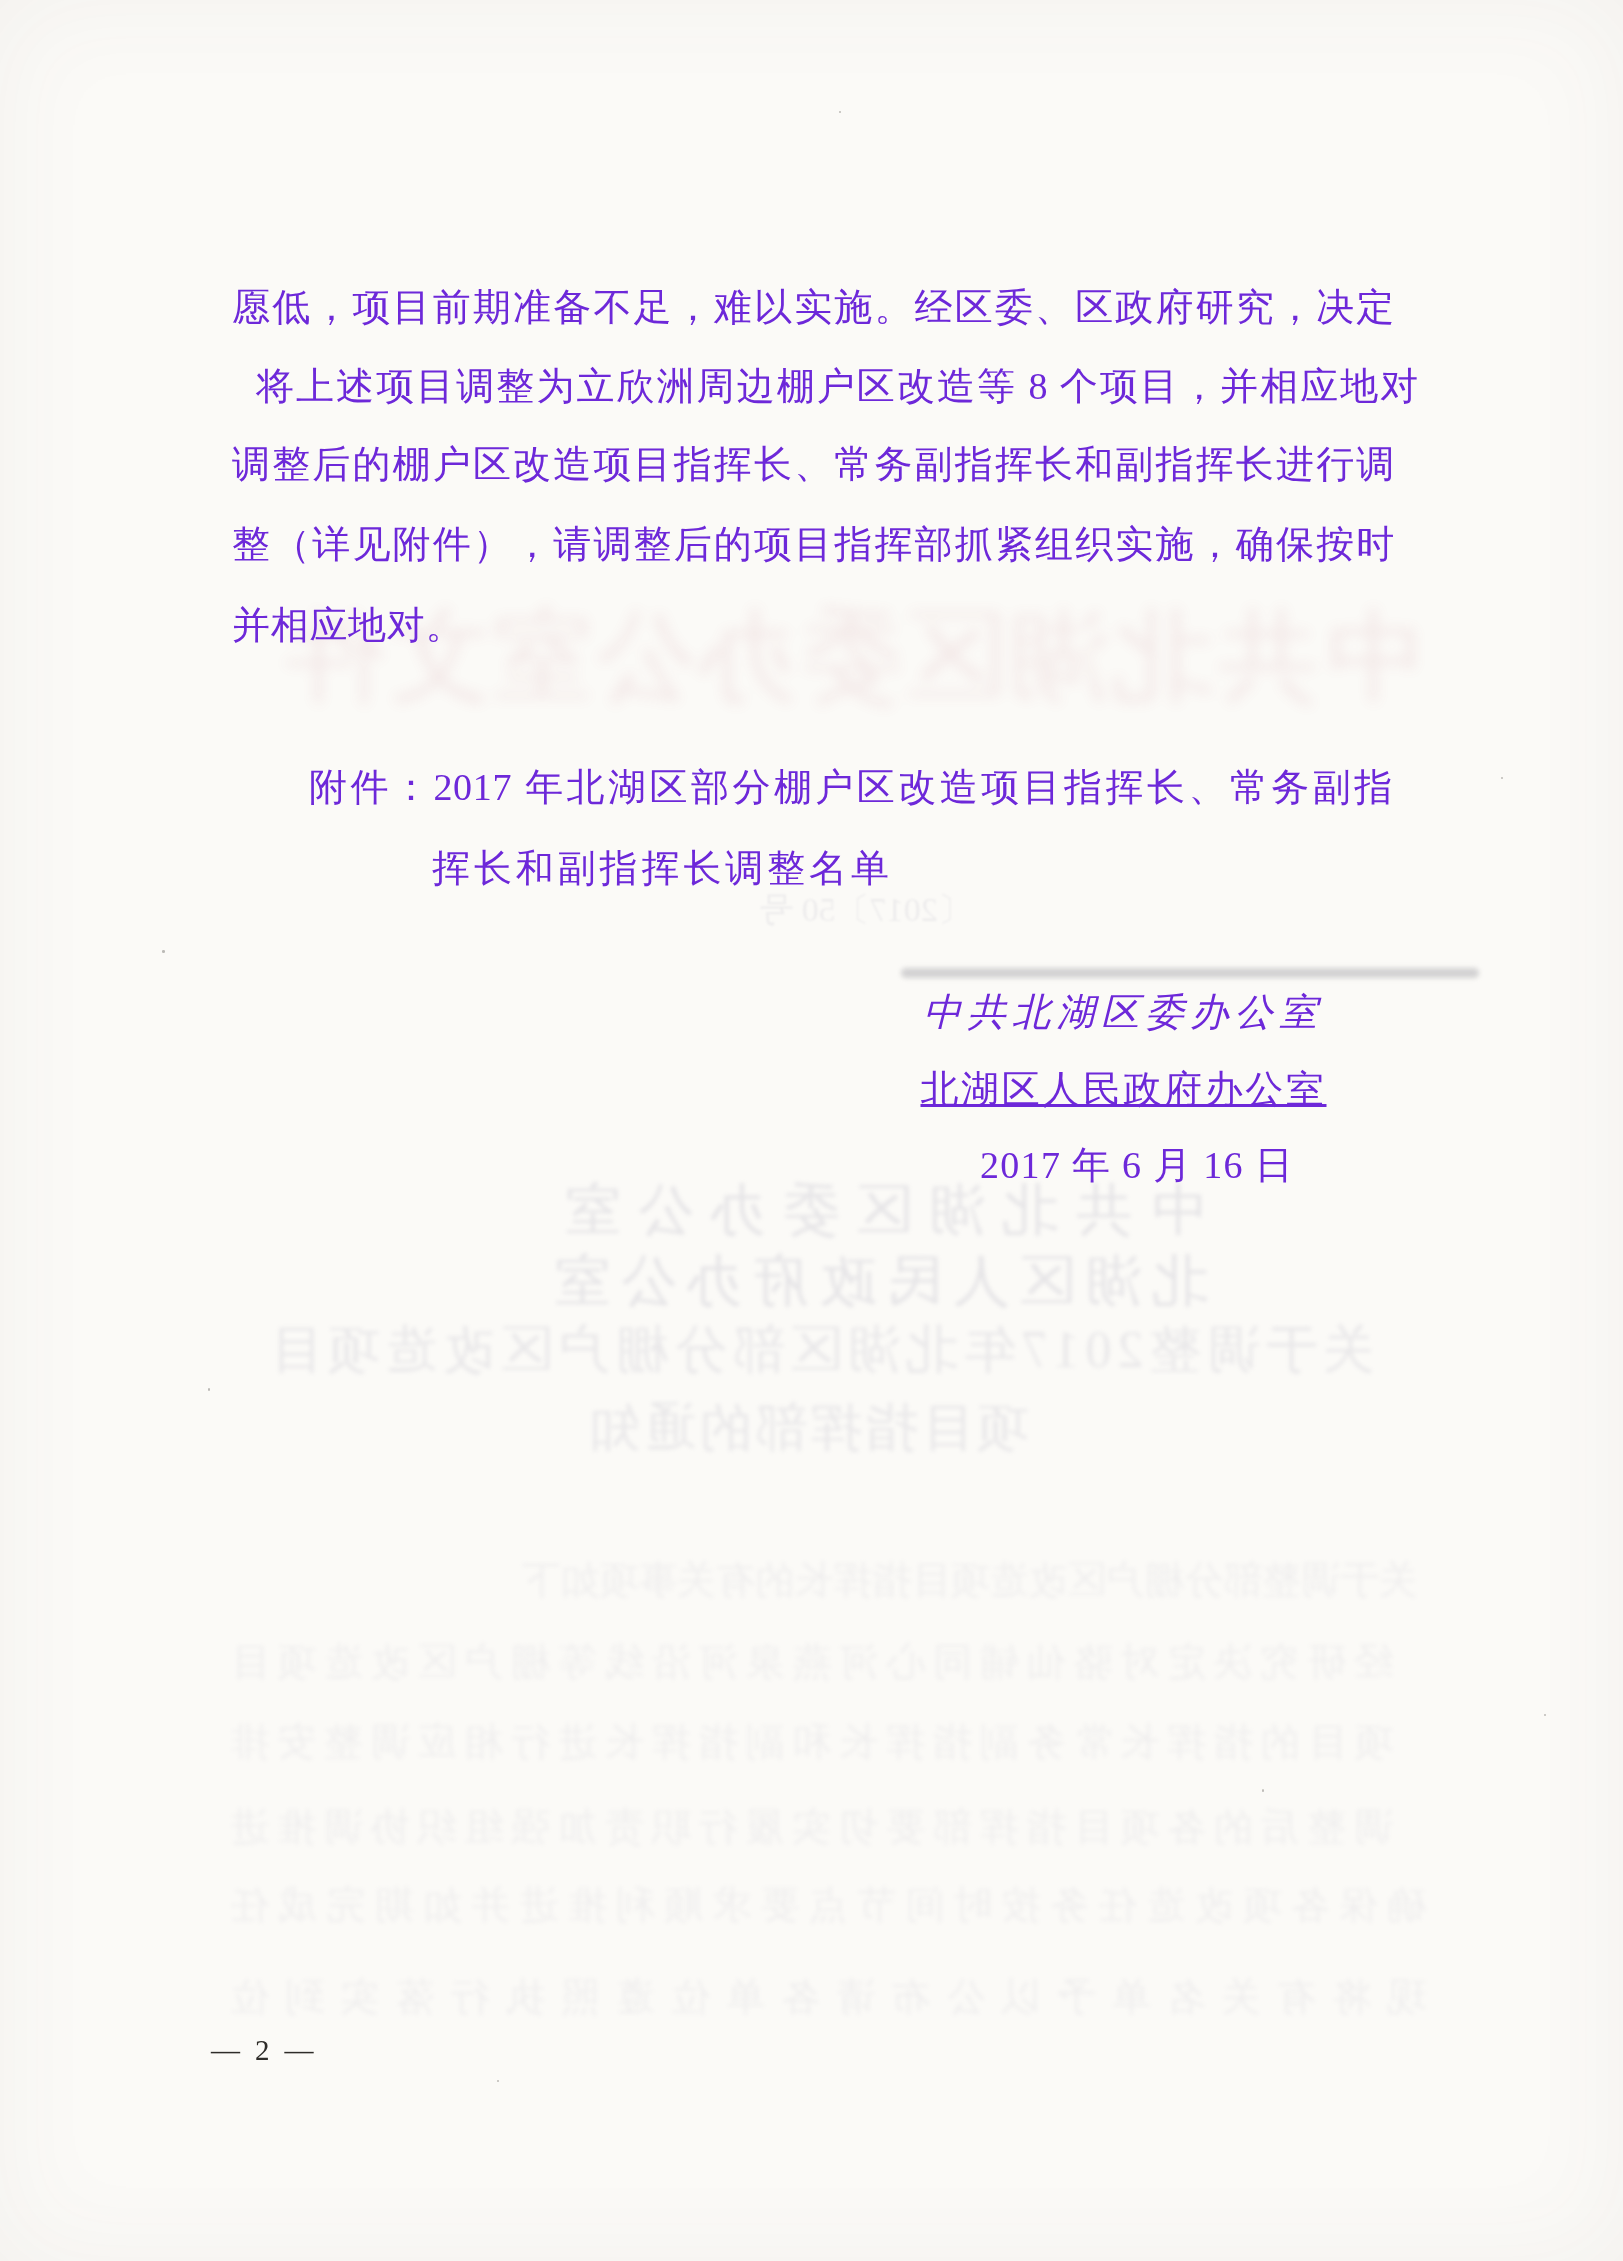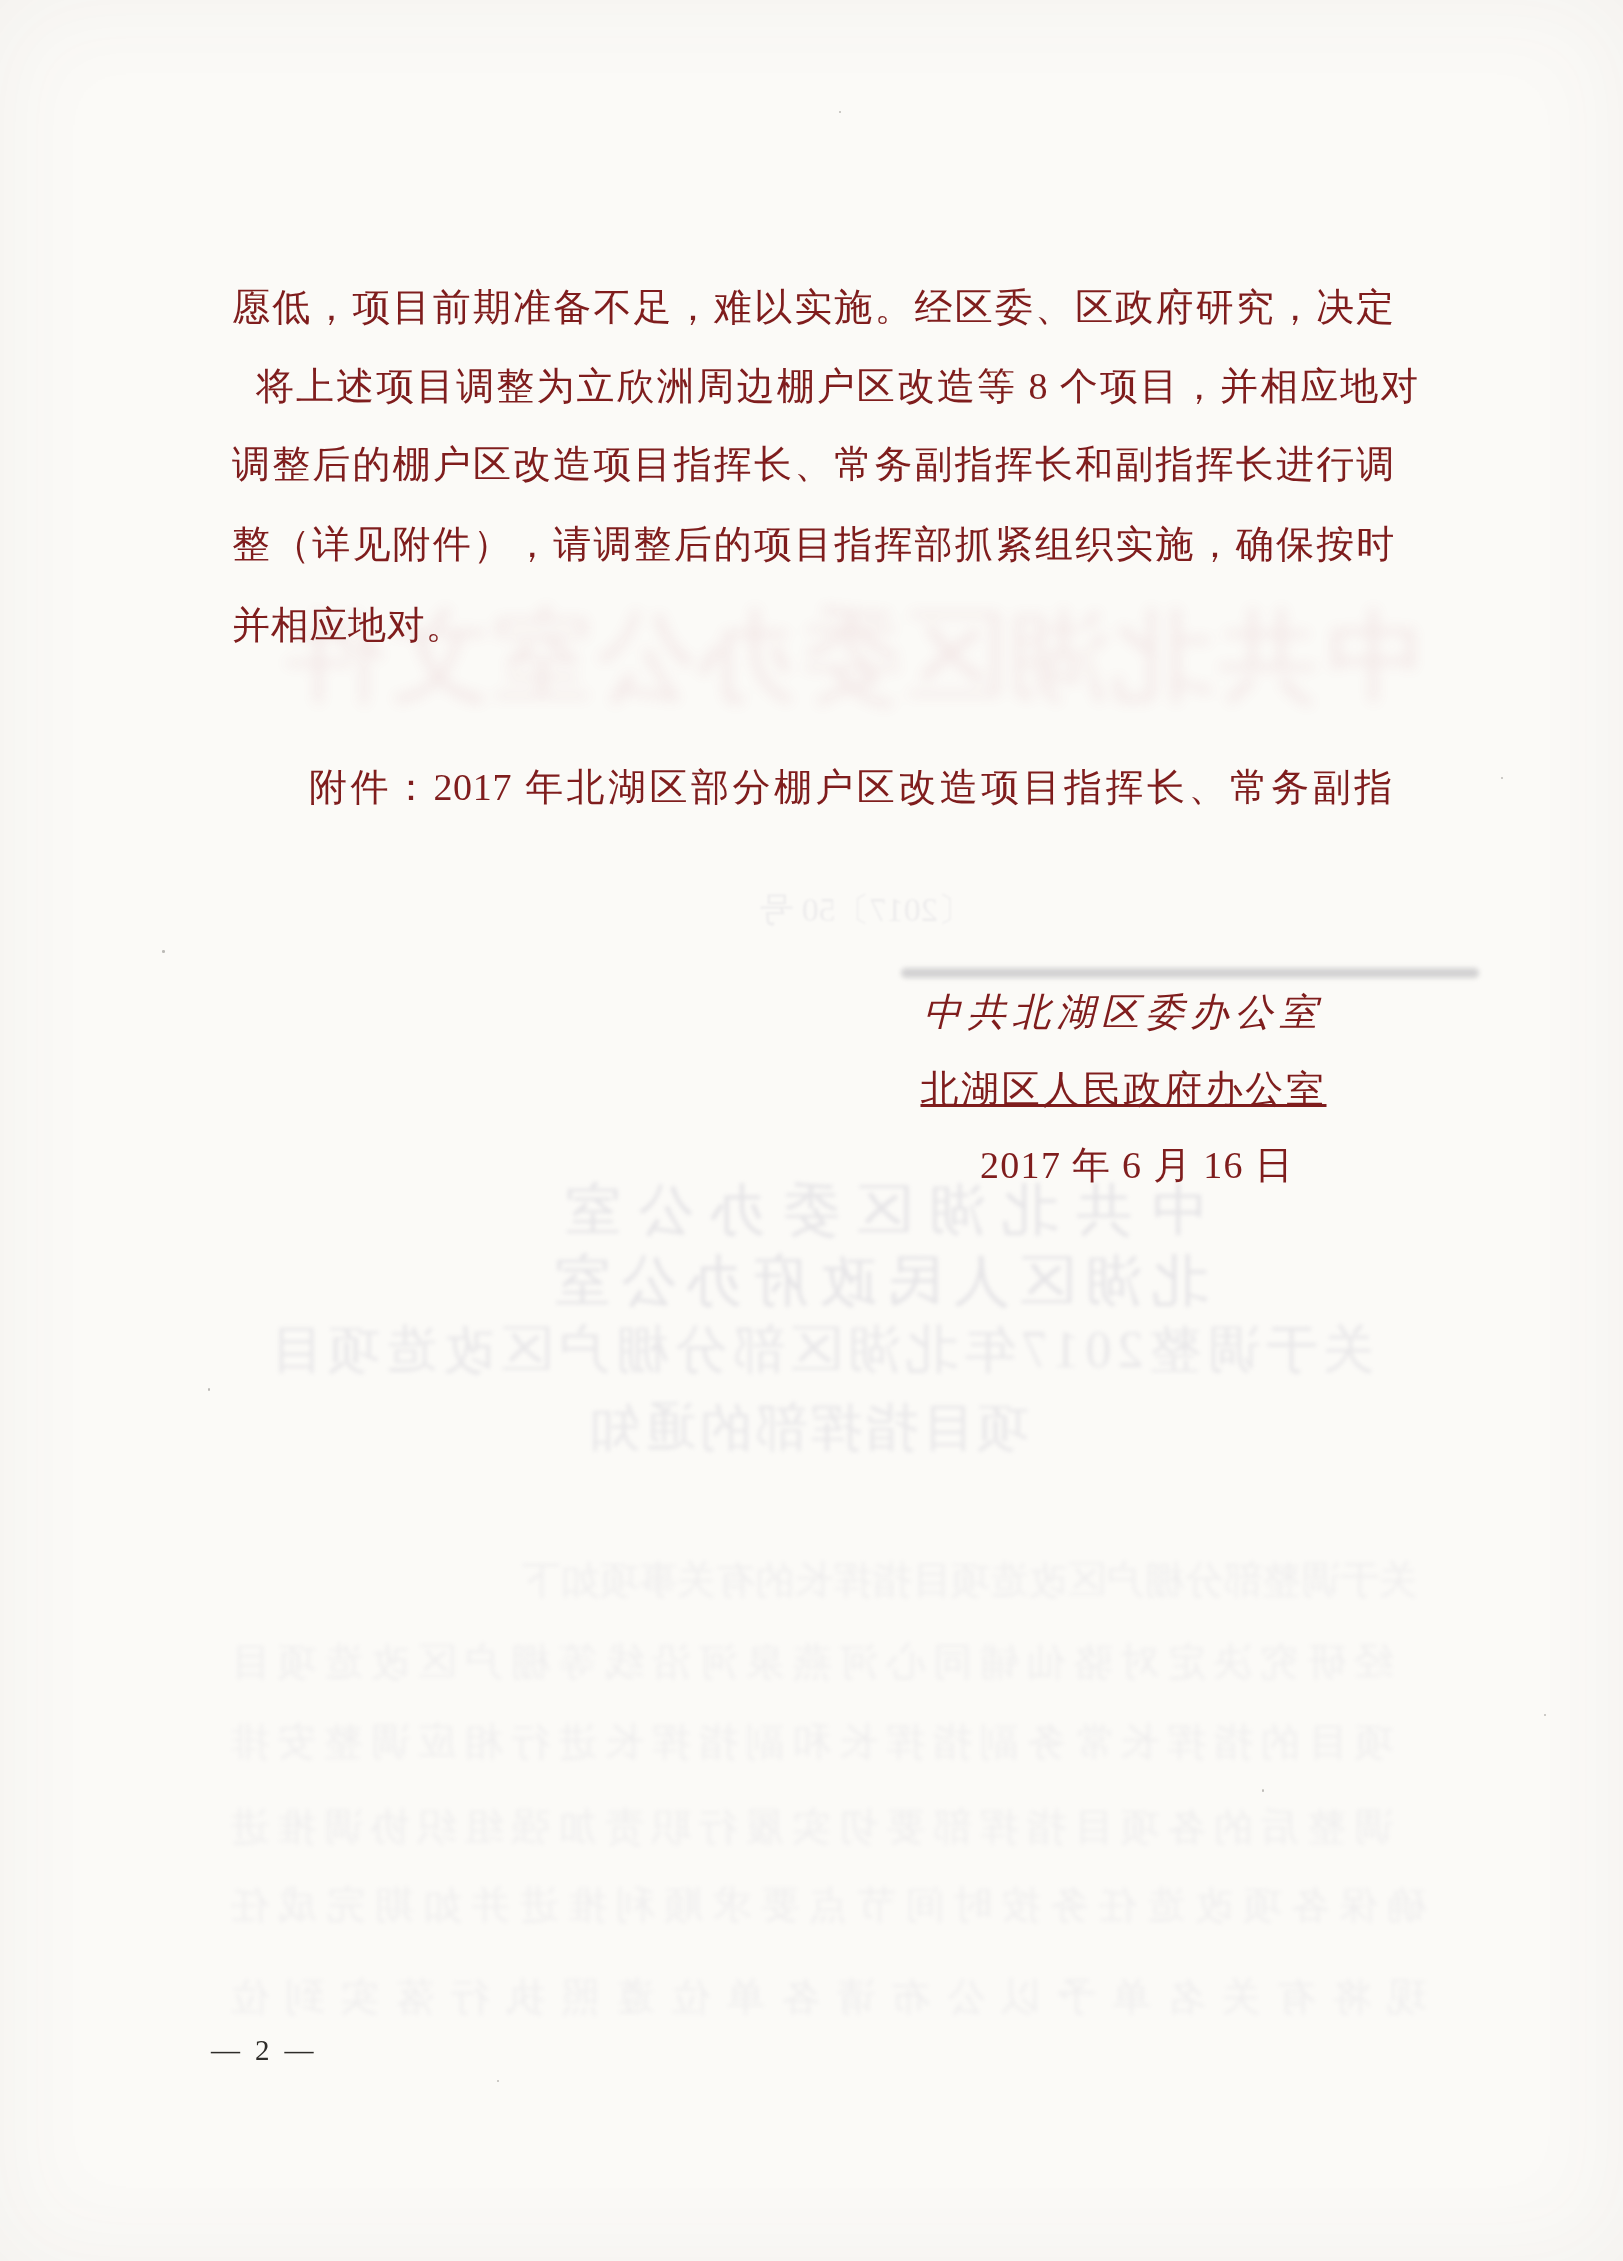--- a/index.html
+++ b/index.html
@@ -9,21 +9,21 @@
     background:#fbfaf7;
     overflow:hidden;
     font-family:"Liberation Serif","DejaVu Serif",serif;
     box-shadow:inset 0 0 105px rgba(90,85,80,0.05);
   }
   
   .line{
     position:absolute;
     font-size:38px;
     line-height:1.18;
-    color:#7f1d1d;
+    color:#6d28d9;
     white-space:nowrap;
     letter-spacing:0.7px;
   }
   .jline{
     white-space:normal;
     text-align:justify;
     text-align-last:justify;
     text-justify:inter-character;
   }
   .sig{text-align:center;white-space:nowrap;}
@@ -117,20 +117,21 @@
   <div class="line jline" style="left:232px;top:522px;width:1163px;">整（详见附件），请调整后的项目指挥部抓紧组织实施，确保按时</div>
 
   <div class="line jline" style="left:232px;top:442px;width:1163px;">调整后的棚户区改造项目指挥长、常务副指挥长和副指挥长进行调</div>
 
   <div class="line" style="left:232px;top:603px;">并相应地对。</div>
 
   <div class="line jline" style="left:309px;top:765px;width:1084px;">
     <span>附件：</span><span>2017 年北湖区部分棚户区改造项目指挥长、常务副指</span>
   </div>
 
+  <div class="line" style="left:432px;top:846px;letter-spacing:3.9px;">挥长和副指挥长调整名单</div>
 
   <div class="line sig" style="left:917px;top:990px;width:413px;letter-spacing:6.5px;font-style:italic;">中共北湖区委办公室</div>
 
   <div class="line sig" style="left:917px;top:1067px;width:413px;letter-spacing:2.6px;text-decoration:underline;">北湖区人民政府办公室</div>
 
   <div class="line" style="left:980px;top:1143px;letter-spacing:1.3px;">2017 年 6 月 16 日</div>
 
   <div class="pageno" style="left:211px;top:2034px;">— 2 —</div>
 
   <div class="speck" style="left:162px;top:950px;"></div>

